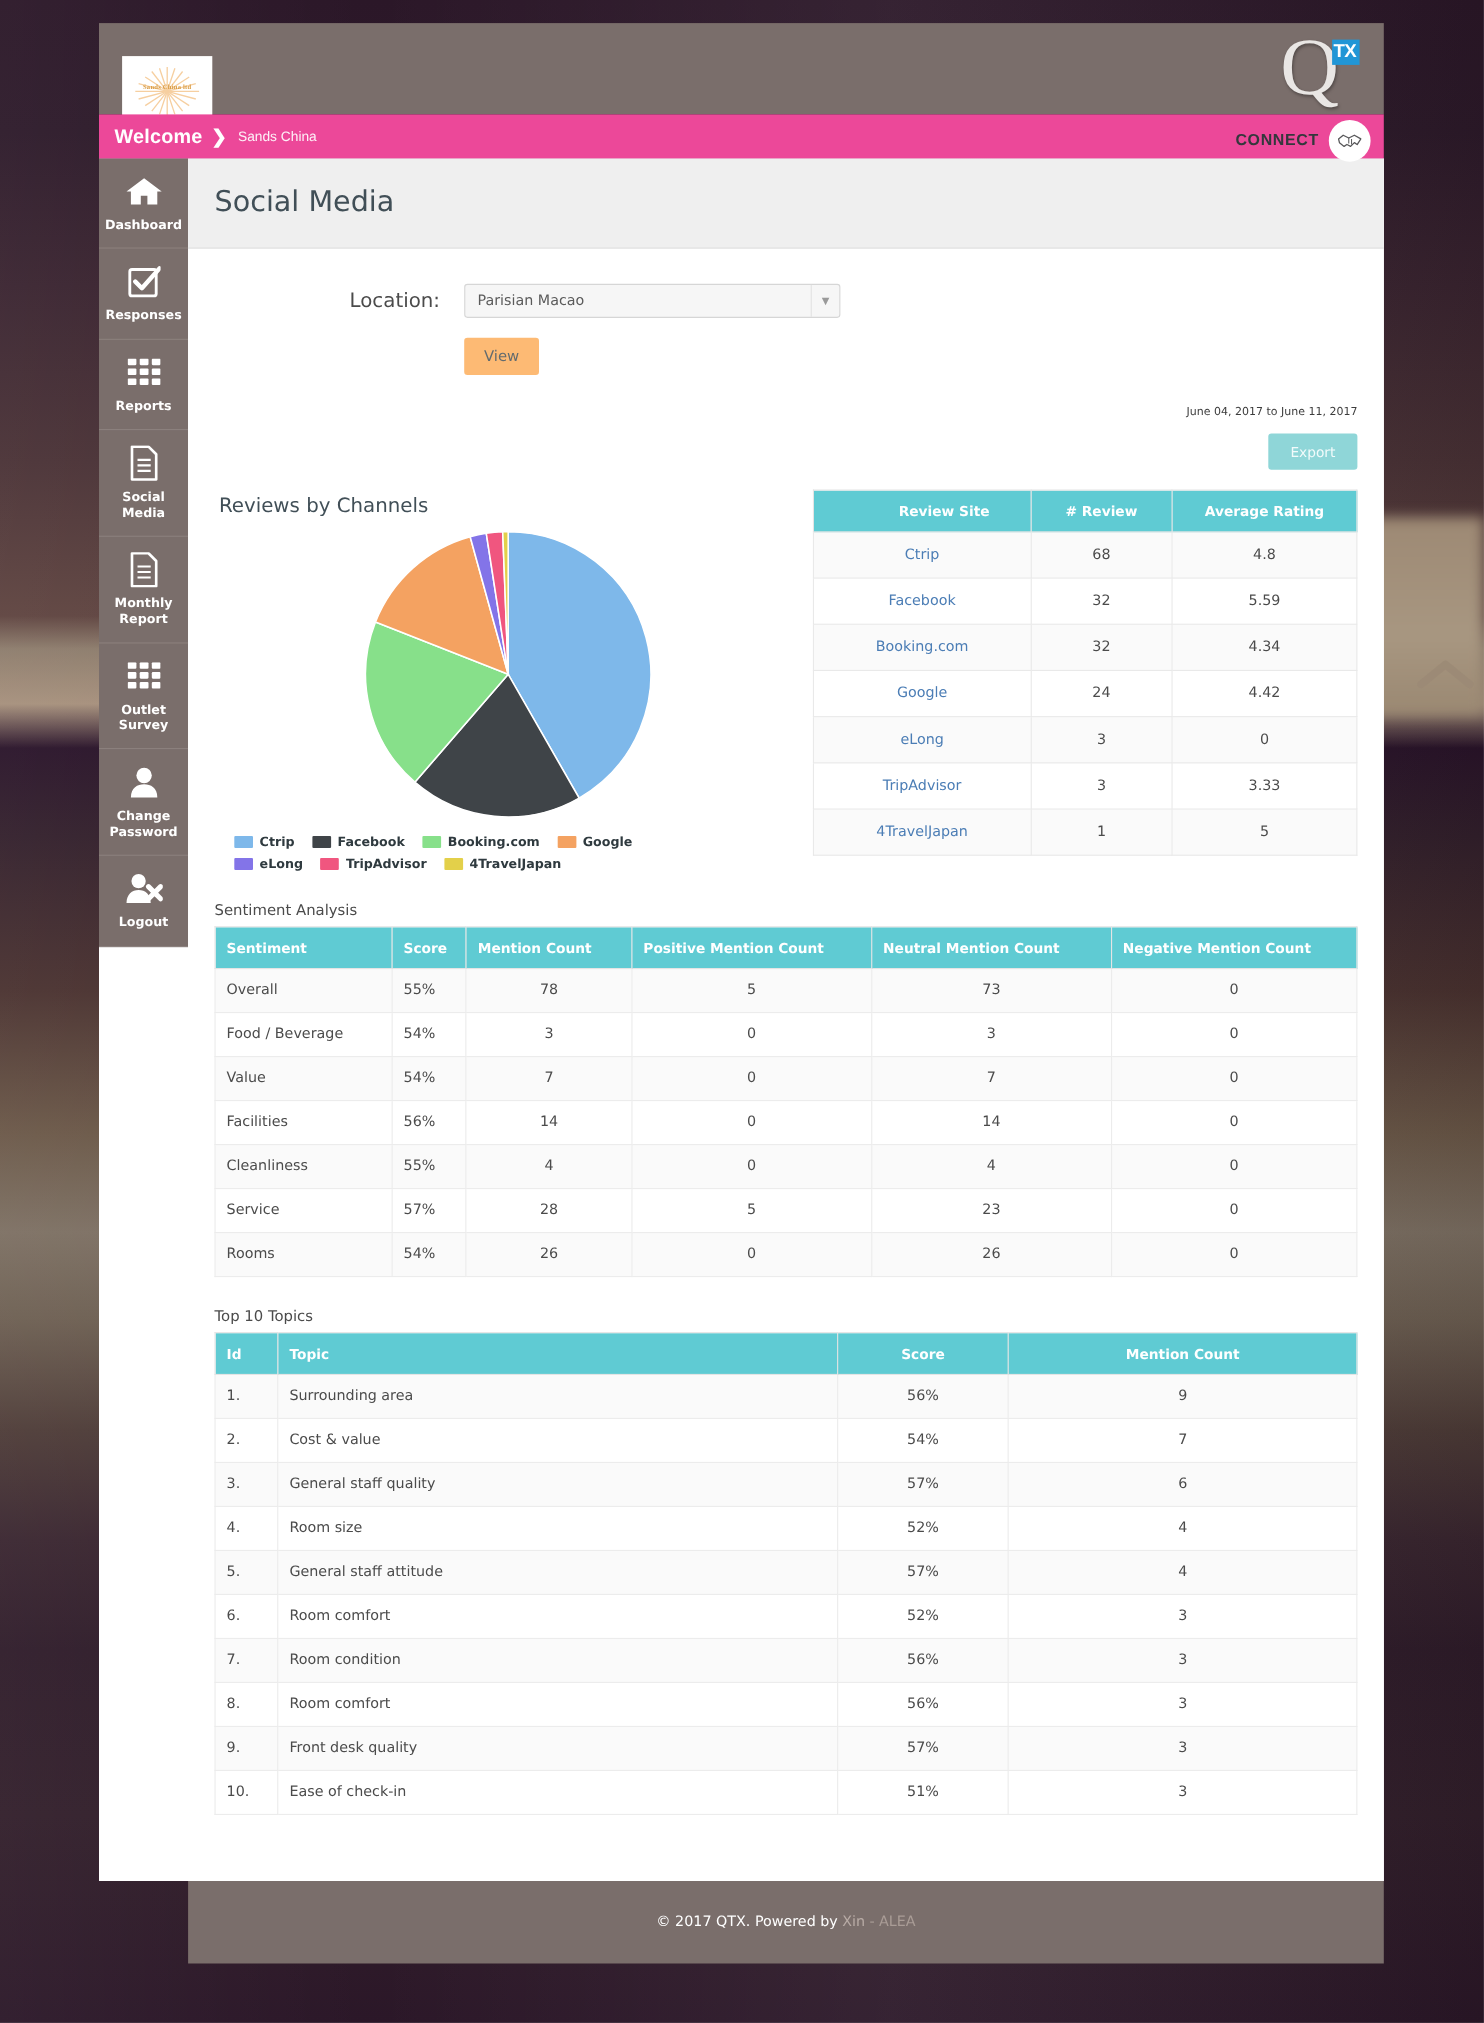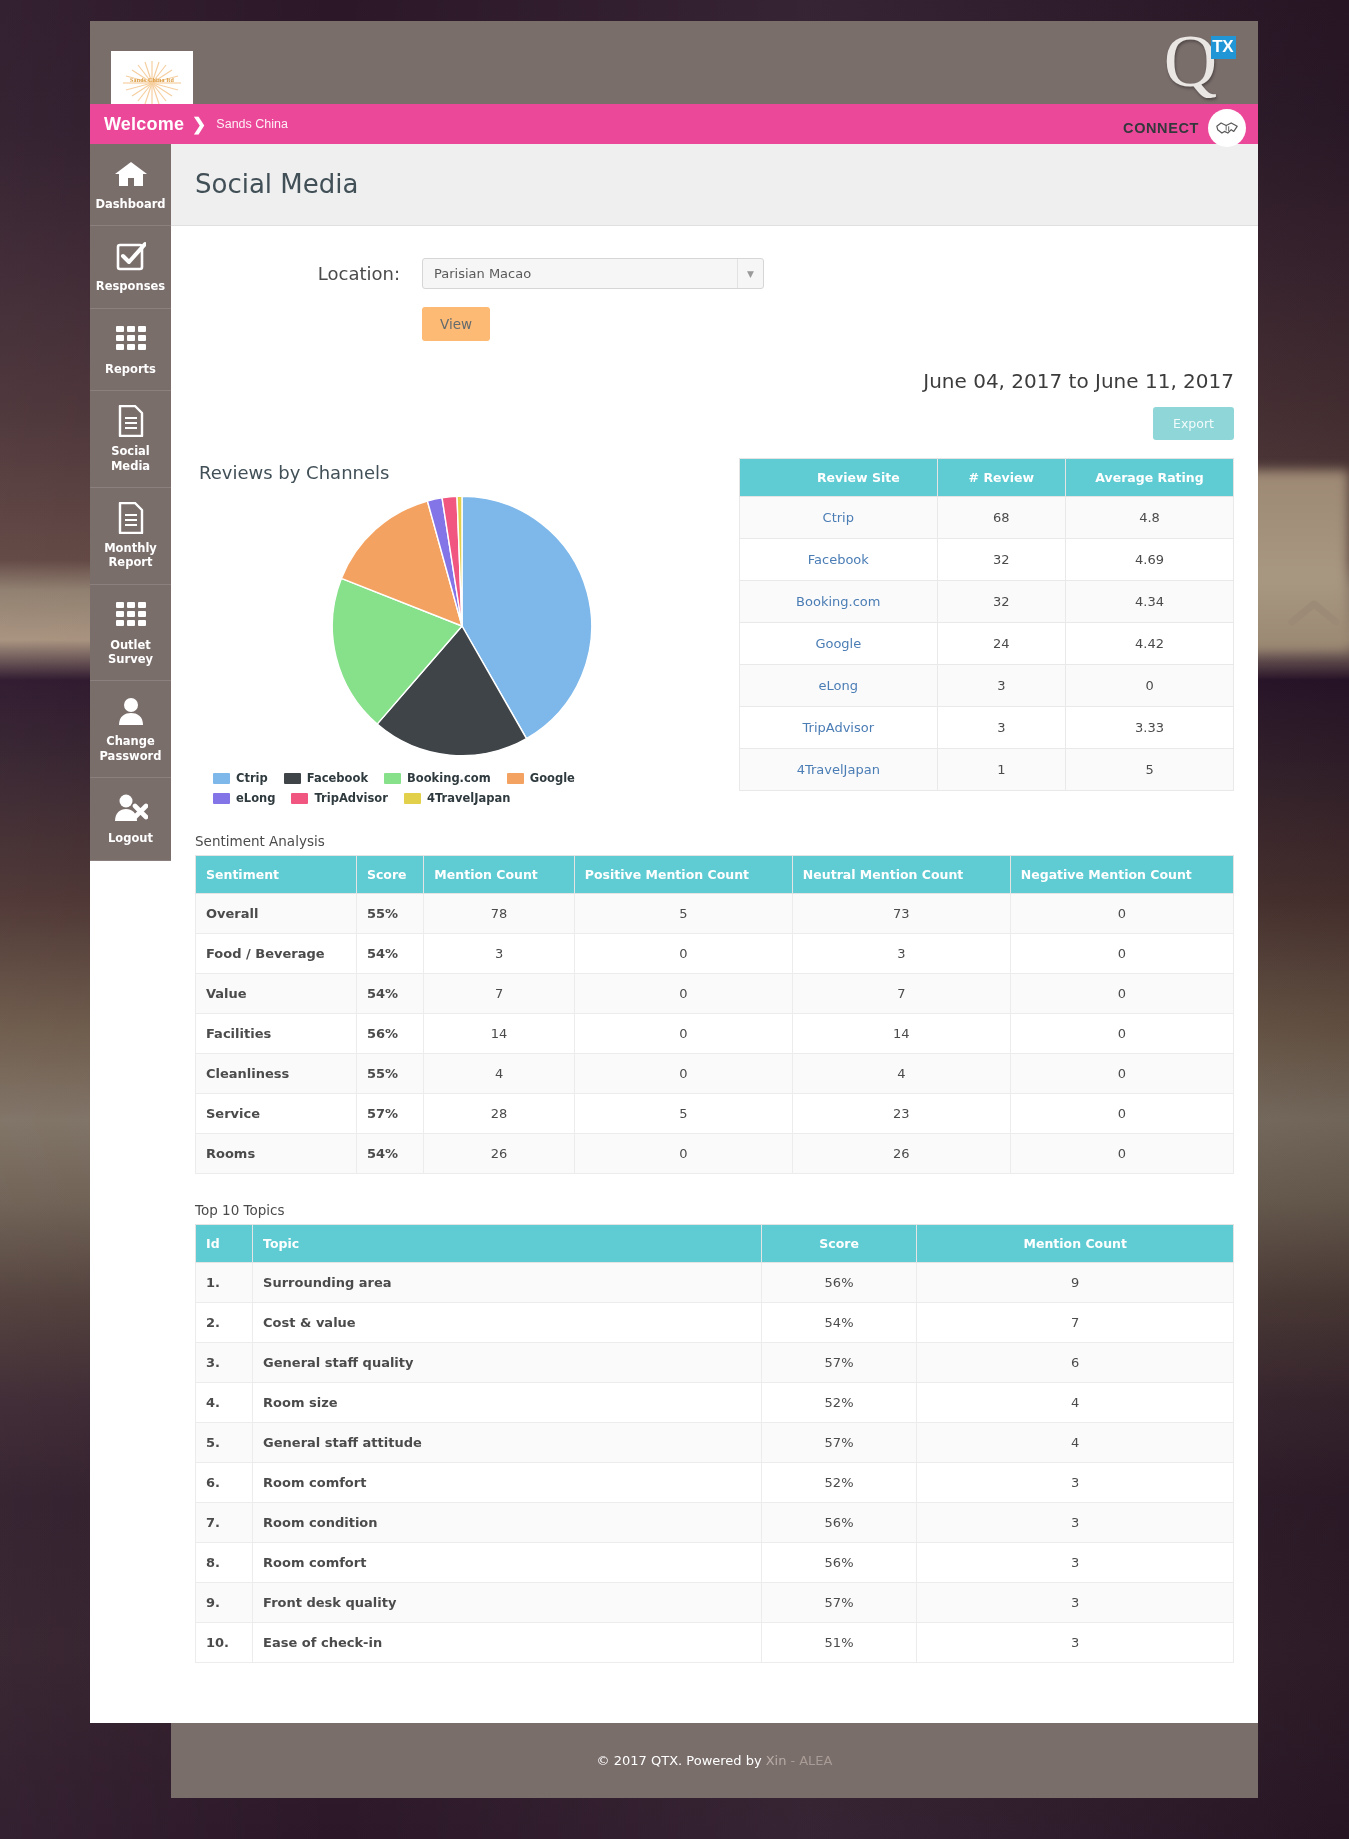--- a/index.html
+++ b/index.html
@@ -160,21 +160,21 @@
     display:flex; align-items:center; justify-content:center;
     color:#9a9a9a; font-size:9px;
   }
   .view-row { padding-left: 227px; margin-top: 18px; }
   .btn-teal {
     background:#fdba74; color:#636b6e; border:none; border-radius:3px;
     font-size: 13.5px; padding: 9px 18px; cursor:pointer;
     font-family:"DejaVu Sans", sans-serif;
   }
   .daterange {
-    text-align:right; margin-top: 28px; font-size: 20px; color: #3c3c3c;
+    text-align:right; margin-top: 28px; font-size: 10px; color: #3c3c3c;
     font-family:"DejaVu Sans", sans-serif;
   }
   .export-row { text-align:right; margin-top: 14px; }
   .btn-export {
     background:#8fd6d8; color:#f2fbfb; border:none; border-radius:3px;
     font-size: 12.5px; padding: 9px 20px; cursor:pointer;
     font-family:"DejaVu Sans", sans-serif;
   }
 
   
@@ -218,21 +218,21 @@
     background:#5fcbd3; color:#fff; font-size:12.5px; font-weight:bold;
     padding: 11px 10px; text-align:left; border: 1px solid #e4e4e4;
     font-family:"DejaVu Sans", sans-serif;
   }
   .tbl2 th.c { text-align:center; }
   .tbl2 td {
     font-size:13px; color:#4b4b4b; padding: 12px 10px;
     border:1px solid #ececec; text-align:center;
     font-family:"DejaVu Sans", sans-serif;
   }
-  .tbl2 td.l { text-align:left;font-weight:bold; }
+  .tbl2 td.l { text-align:left; }
   .tbl2 tbody tr:nth-child(odd) { background:#fafafa; }
   .tbl2 tbody tr:nth-child(even) { background:#fff; }
 
   .bottom-pad { height: 50px; }
 
   .footer {
     margin-left: 81px;
     background: #7a6e6b;
     height: 75px;
     display:flex; align-items:center; justify-content:center;
@@ -488,21 +488,21 @@
                 </thead>
               <tbody id="rt-body">
                   <tr>
                     <td><span class="site-link">Ctrip</span></td>
                     <td>68</td>
                     <td>4.8</td>
                   </tr>
                   <tr>
                     <td><span class="site-link">Facebook</span></td>
                     <td>32</td>
-                    <td>4.69</td>
+                    <td>5.59</td>
                   </tr>
                   <tr>
                     <td><span class="site-link">Booking.com</span></td>
                     <td>32</td>
                     <td>4.34</td>
                   </tr>
                   <tr>
                     <td><span class="site-link">Google</span></td>
                     <td>24</td>
                     <td>4.42</td>

